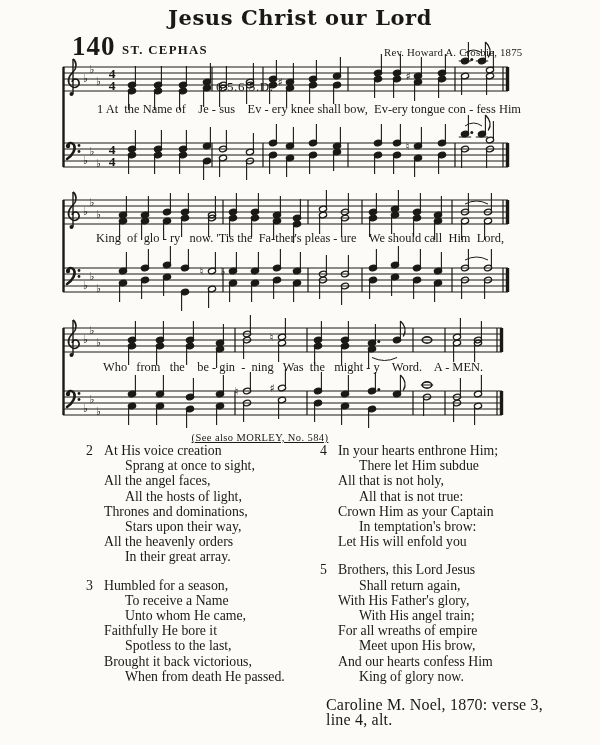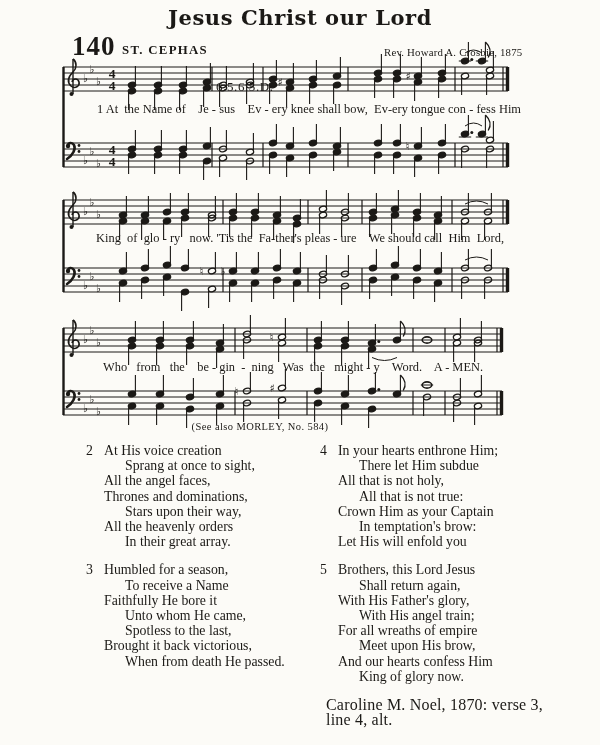--- a/index.html
+++ b/index.html
@@ -8,21 +8,21 @@
   .title{position:absolute;top:5px;left:0;width:100%;text-align:center;
          font-family:"DejaVu Serif",serif;font-weight:bold;font-size:21px;letter-spacing:.6px;}
   .hymn-number{position:absolute;left:72px;top:31px;font-size:27px;font-weight:bold;letter-spacing:1px;}
   .tune{position:absolute;left:122px;top:43px;font-size:12.8px;font-weight:bold;letter-spacing:1.3px;}
   .meter{position:absolute;left:216px;top:43px;font-size:13px;letter-spacing:.6px;margin-top:36px;}
   .composer{position:absolute;left:384px;top:46px;font-size:10.8px;letter-spacing:.2px;}
   svg.system{position:absolute;left:57px;overflow:visible;}
   #sys0{top:58px}
   #sys1{top:191px}
   #sys2{top:319px}
-  .seealso{position:absolute;top:421px;left:0;width:520px;text-align:center;font-size:10.5px;letter-spacing:.4px;}
+  .seealso{position:absolute;top:432px;left:0;width:520px;text-align:center;font-size:10.5px;letter-spacing:.4px;text-decoration:underline;}
   .vcol{position:absolute;top:443px;font-size:13.8px;line-height:15.2px;}
   #vcolL{left:86px;width:225px;}
   #vcolR{left:320px;width:240px;}
   .verse{position:relative;padding-left:18px;margin-bottom:13px;}
   .vnum{position:absolute;left:0;top:0;}
   .vline.indent{padding-left:21px;}
   .attrib{font-size:16px;letter-spacing:.2px;margin-top:1px;padding-left:6px;}
   svg text{white-space:pre;}
   .lyric{font-size:12.4px;font-family:"Liberation Serif",serif;fill:#1b1916;}
   .acc{font-family:"DejaVu Sans",sans-serif;font-size:11px;fill:#1b1916;}
@@ -565,31 +565,32 @@
     </svg>
 
   <div class="seealso">(See also MORLEY, No. 584)</div>
 
   <div class="vcol" id="vcolL">
       <div class="verse">
         <span class="vnum">2</span>
         <div class="vline">At His voice creation</div>
         <div class="vline indent">Sprang at once to sight,</div>
         <div class="vline">All the angel faces,</div>
+        <div class="vline indent">All the hosts of light,</div>
         <div class="vline">Thrones and dominations,</div>
         <div class="vline indent">Stars upon their way,</div>
         <div class="vline">All the heavenly orders</div>
         <div class="vline indent">In their great array.</div>
       </div>
       <div class="verse">
         <span class="vnum">3</span>
         <div class="vline">Humbled for a season,</div>
         <div class="vline indent">To receive a Name</div>
+        <div class="vline indent">Unto whom He came,</div>
         <div class="vline">Faithfully He bore it</div>
-        <div class="vline indent">Unto whom He came,</div>
         <div class="vline indent">Spotless to the last,</div>
         <div class="vline">Brought it back victorious,</div>
         <div class="vline indent">When from death He passed.</div>
       </div>
     </div>
   <div class="vcol" id="vcolR">
       <div class="verse">
         <span class="vnum">4</span>
         <div class="vline">In your hearts enthrone Him;</div>
         <div class="vline indent">There let Him subdue</div>

